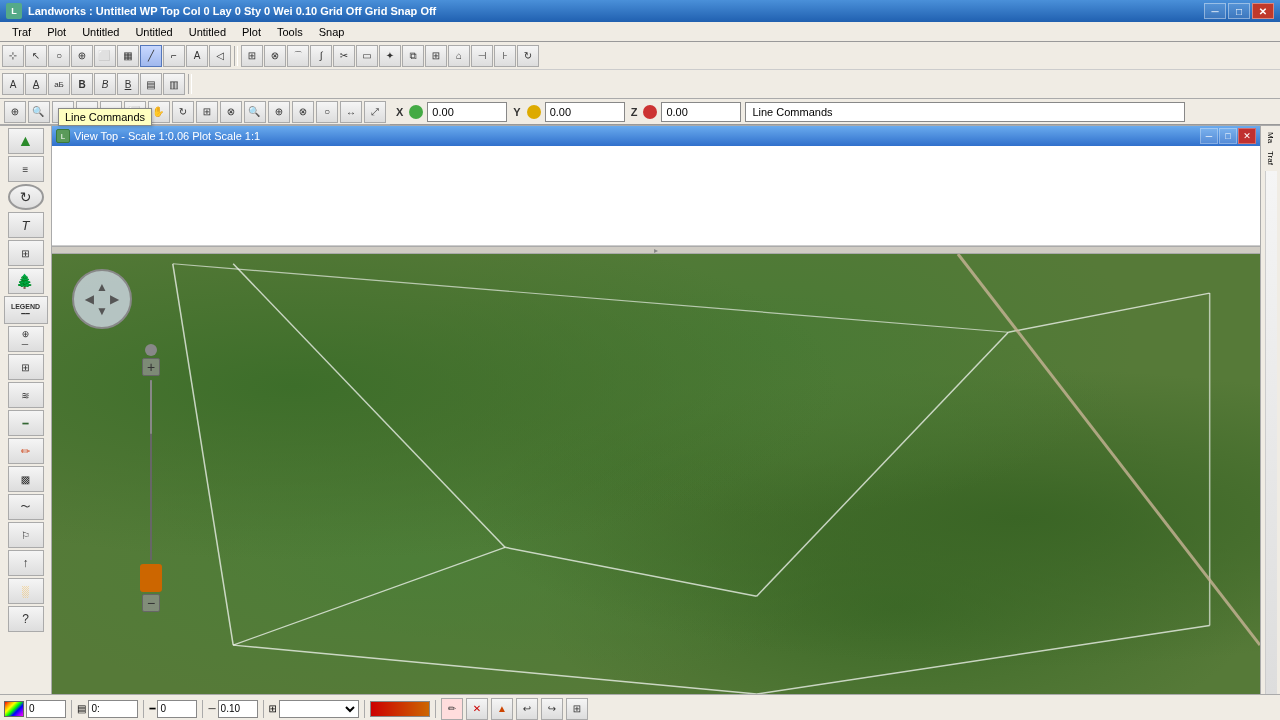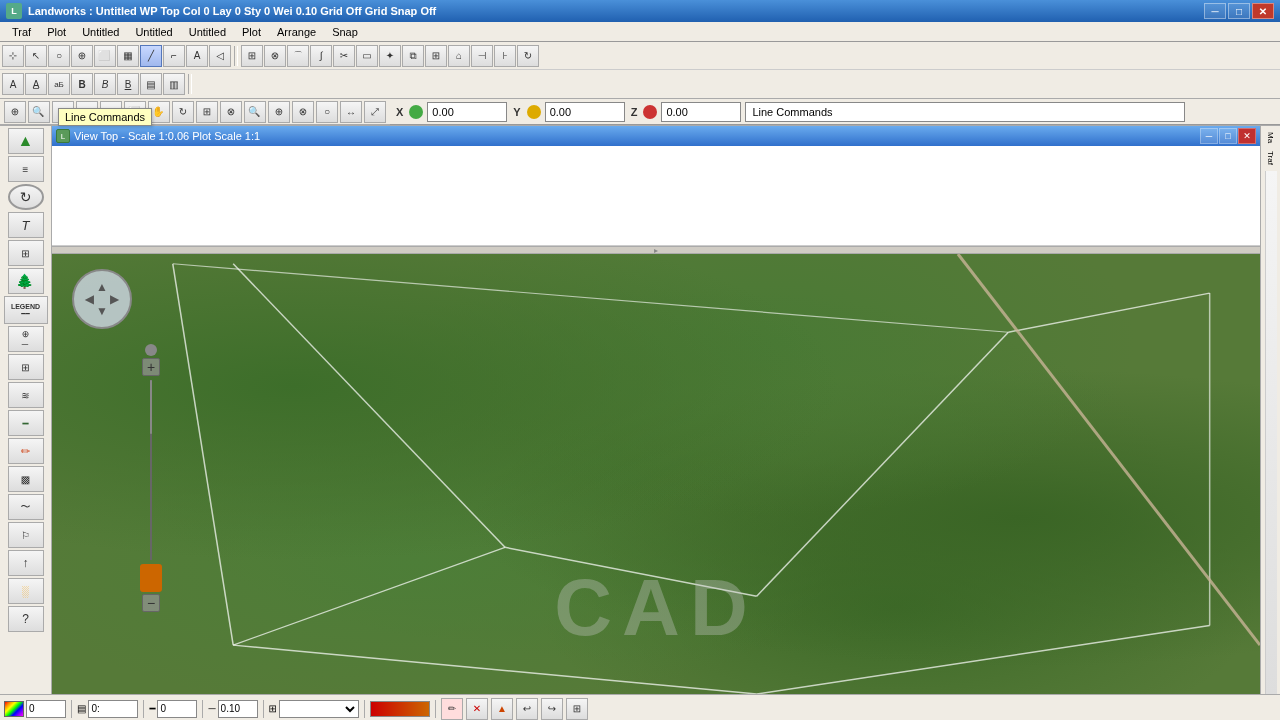--- a/index.html
+++ b/index.html
@@ -340,21 +340,21 @@
   </div>
 </div>
 
 <div class="menu-bar">
   <div class="menu-item">Traf</div>
   <div class="menu-item">Plot</div>
   <div class="menu-item">Untitled</div>
   <div class="menu-item">Untitled</div>
   <div class="menu-item">Untitled</div>
   <div class="menu-item">Plot</div>
-  <div class="menu-item">Arrange</div>
+  <div class="menu-item">Tools</div>
   <div class="menu-item">Snap</div>
 </div>
 
 <div class="toolbars-area">
   <div class="toolbar-row">
 
     <div class="tb-btn" title="Select">⊹</div>
     <div class="tb-btn">↖</div>
     <div class="tb-btn">○</div>
     <div class="tb-btn">⊕</div>
@@ -497,21 +497,20 @@
           <line x1="120" y1="10" x2="950" y2="80" stroke="white" stroke-width="1.2" opacity="0.6"></line>
           <line x1="180" y1="400" x2="700" y2="450" stroke="white" stroke-width="1.5" opacity="0.7"></line>
           <line x1="700" y1="450" x2="1150" y2="380" stroke="white" stroke-width="1.5" opacity="0.7"></line>
           <line x1="1150" y1="40" x2="1150" y2="380" stroke="white" stroke-width="1.5" opacity="0.6"></line>
 
           <line x1="900" y1="0" x2="1200" y2="400" stroke="rgba(200,180,150,0.8)" stroke-width="3"></line>
 
           <line x1="450" y1="300" x2="180" y2="400" stroke="white" stroke-width="1.2" opacity="0.7"></line>
         </svg>
 
-        <div class="cad-watermark">CAD</div>
 
         <div class="nav-widget">
           <div class="nav-circle">
             <div style="display:flex; flex-direction:column; align-items:center;">
               <span style="font-size:12px; color:#555; line-height:1;">▲</span>
               <span style="font-size:12px; color:#555; line-height:1; display:flex; gap:16px;">
                   <span>◀</span>
                   <span>▶</span>
                 </span>
               <span style="font-size:12px; color:#555; line-height:1;">▼</span>

